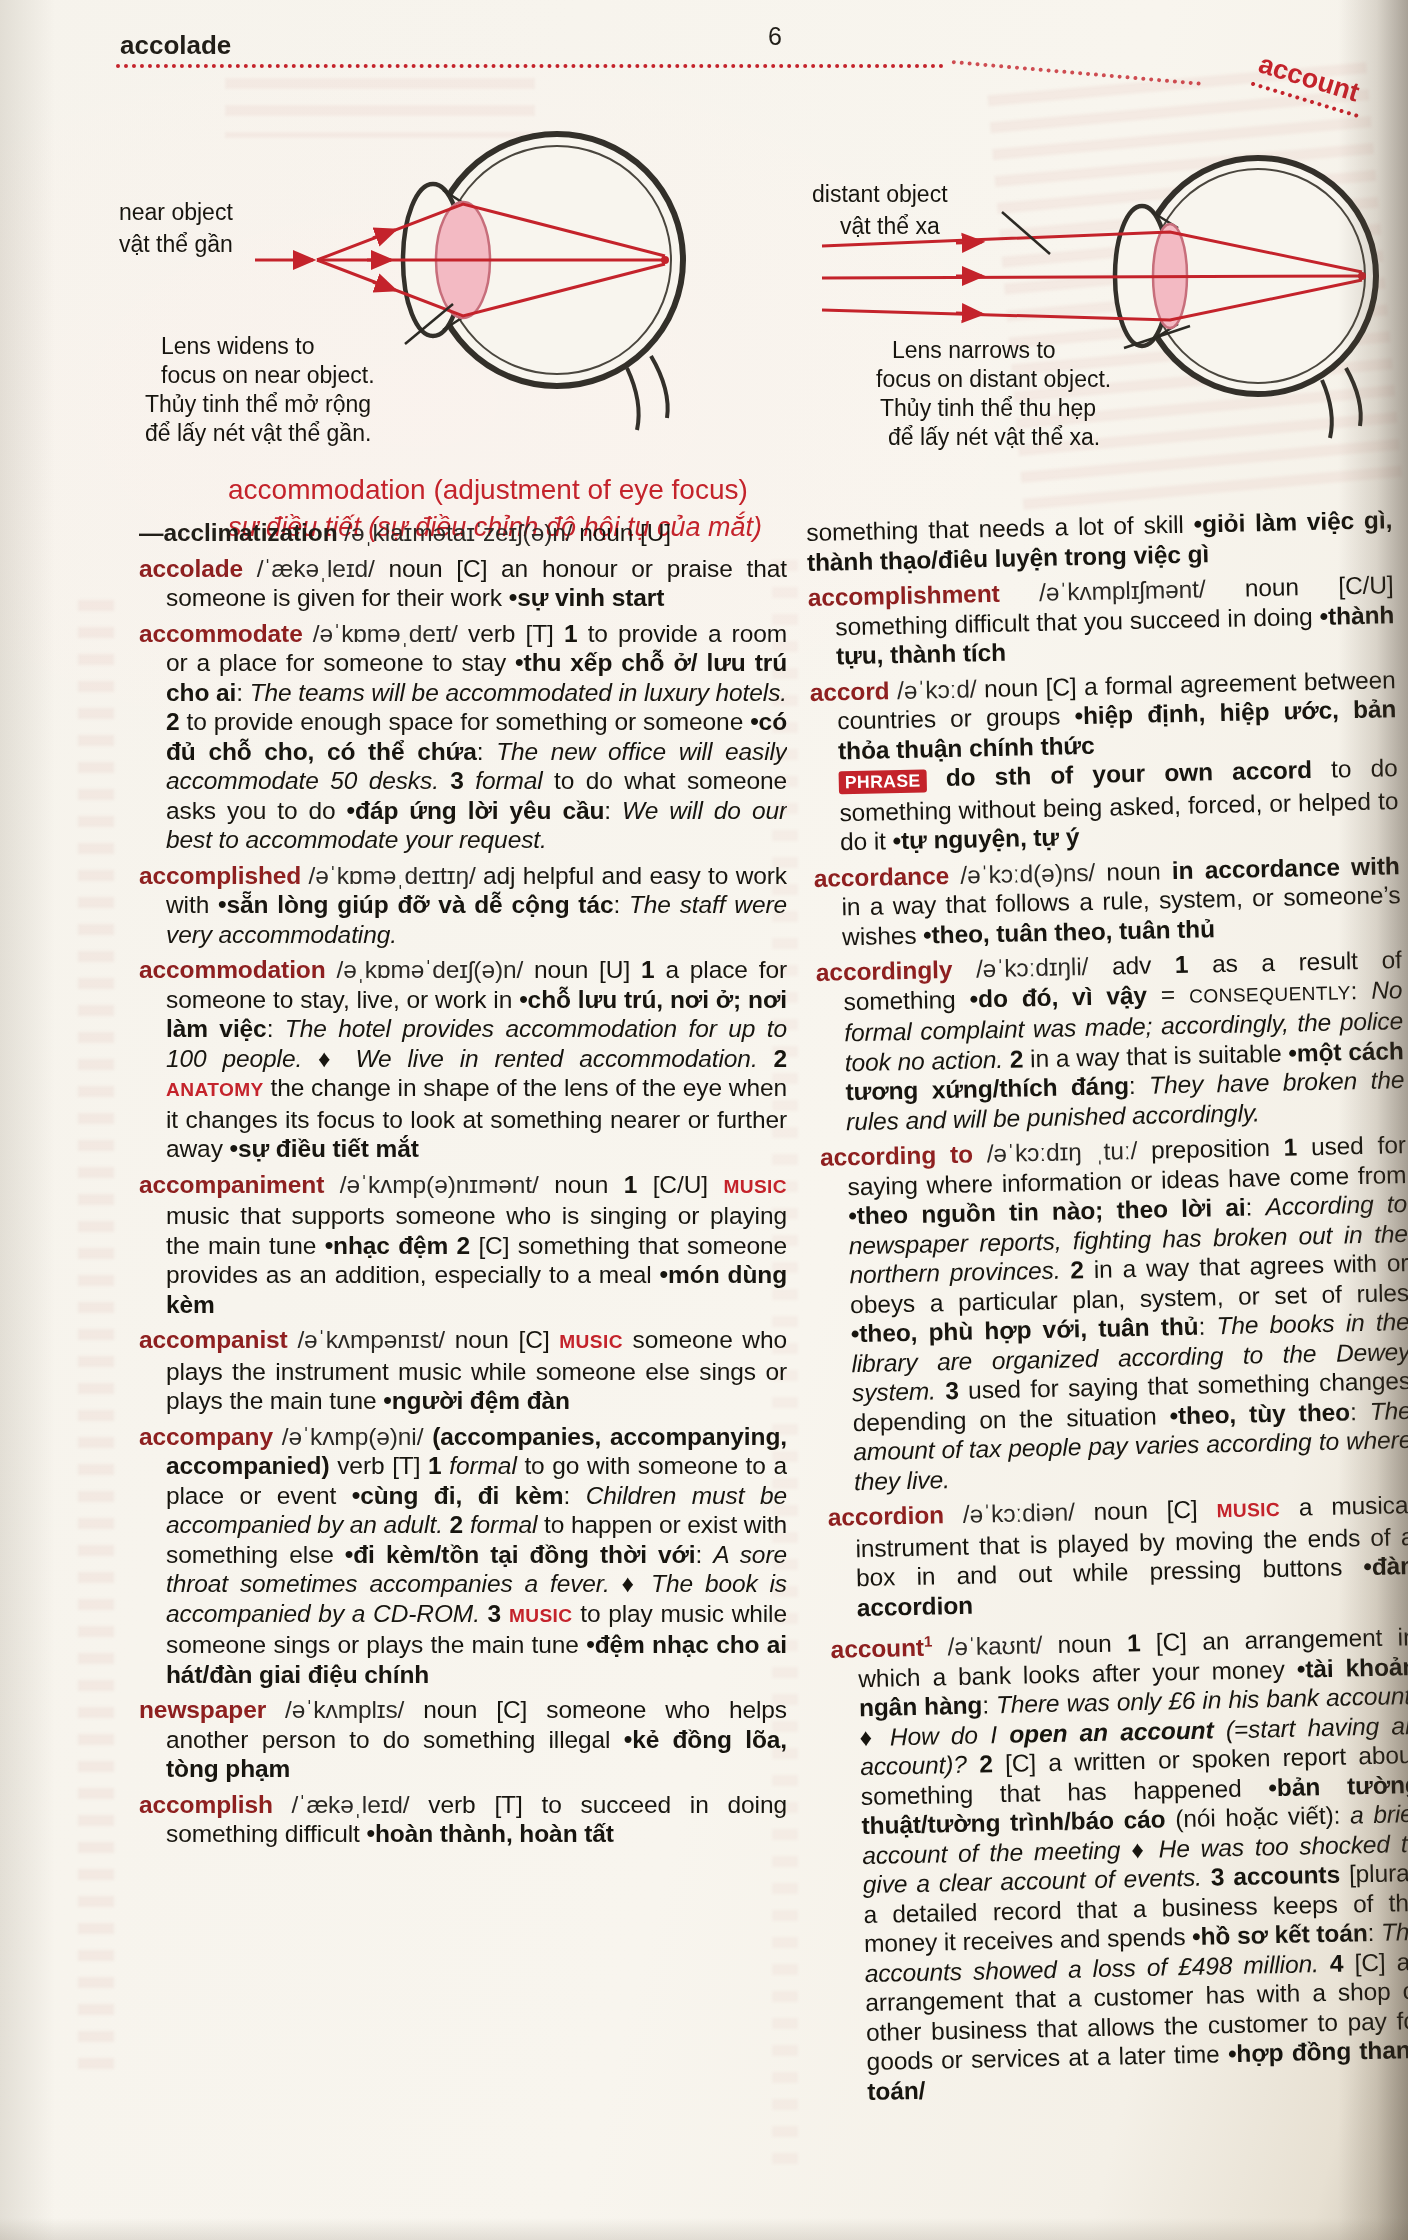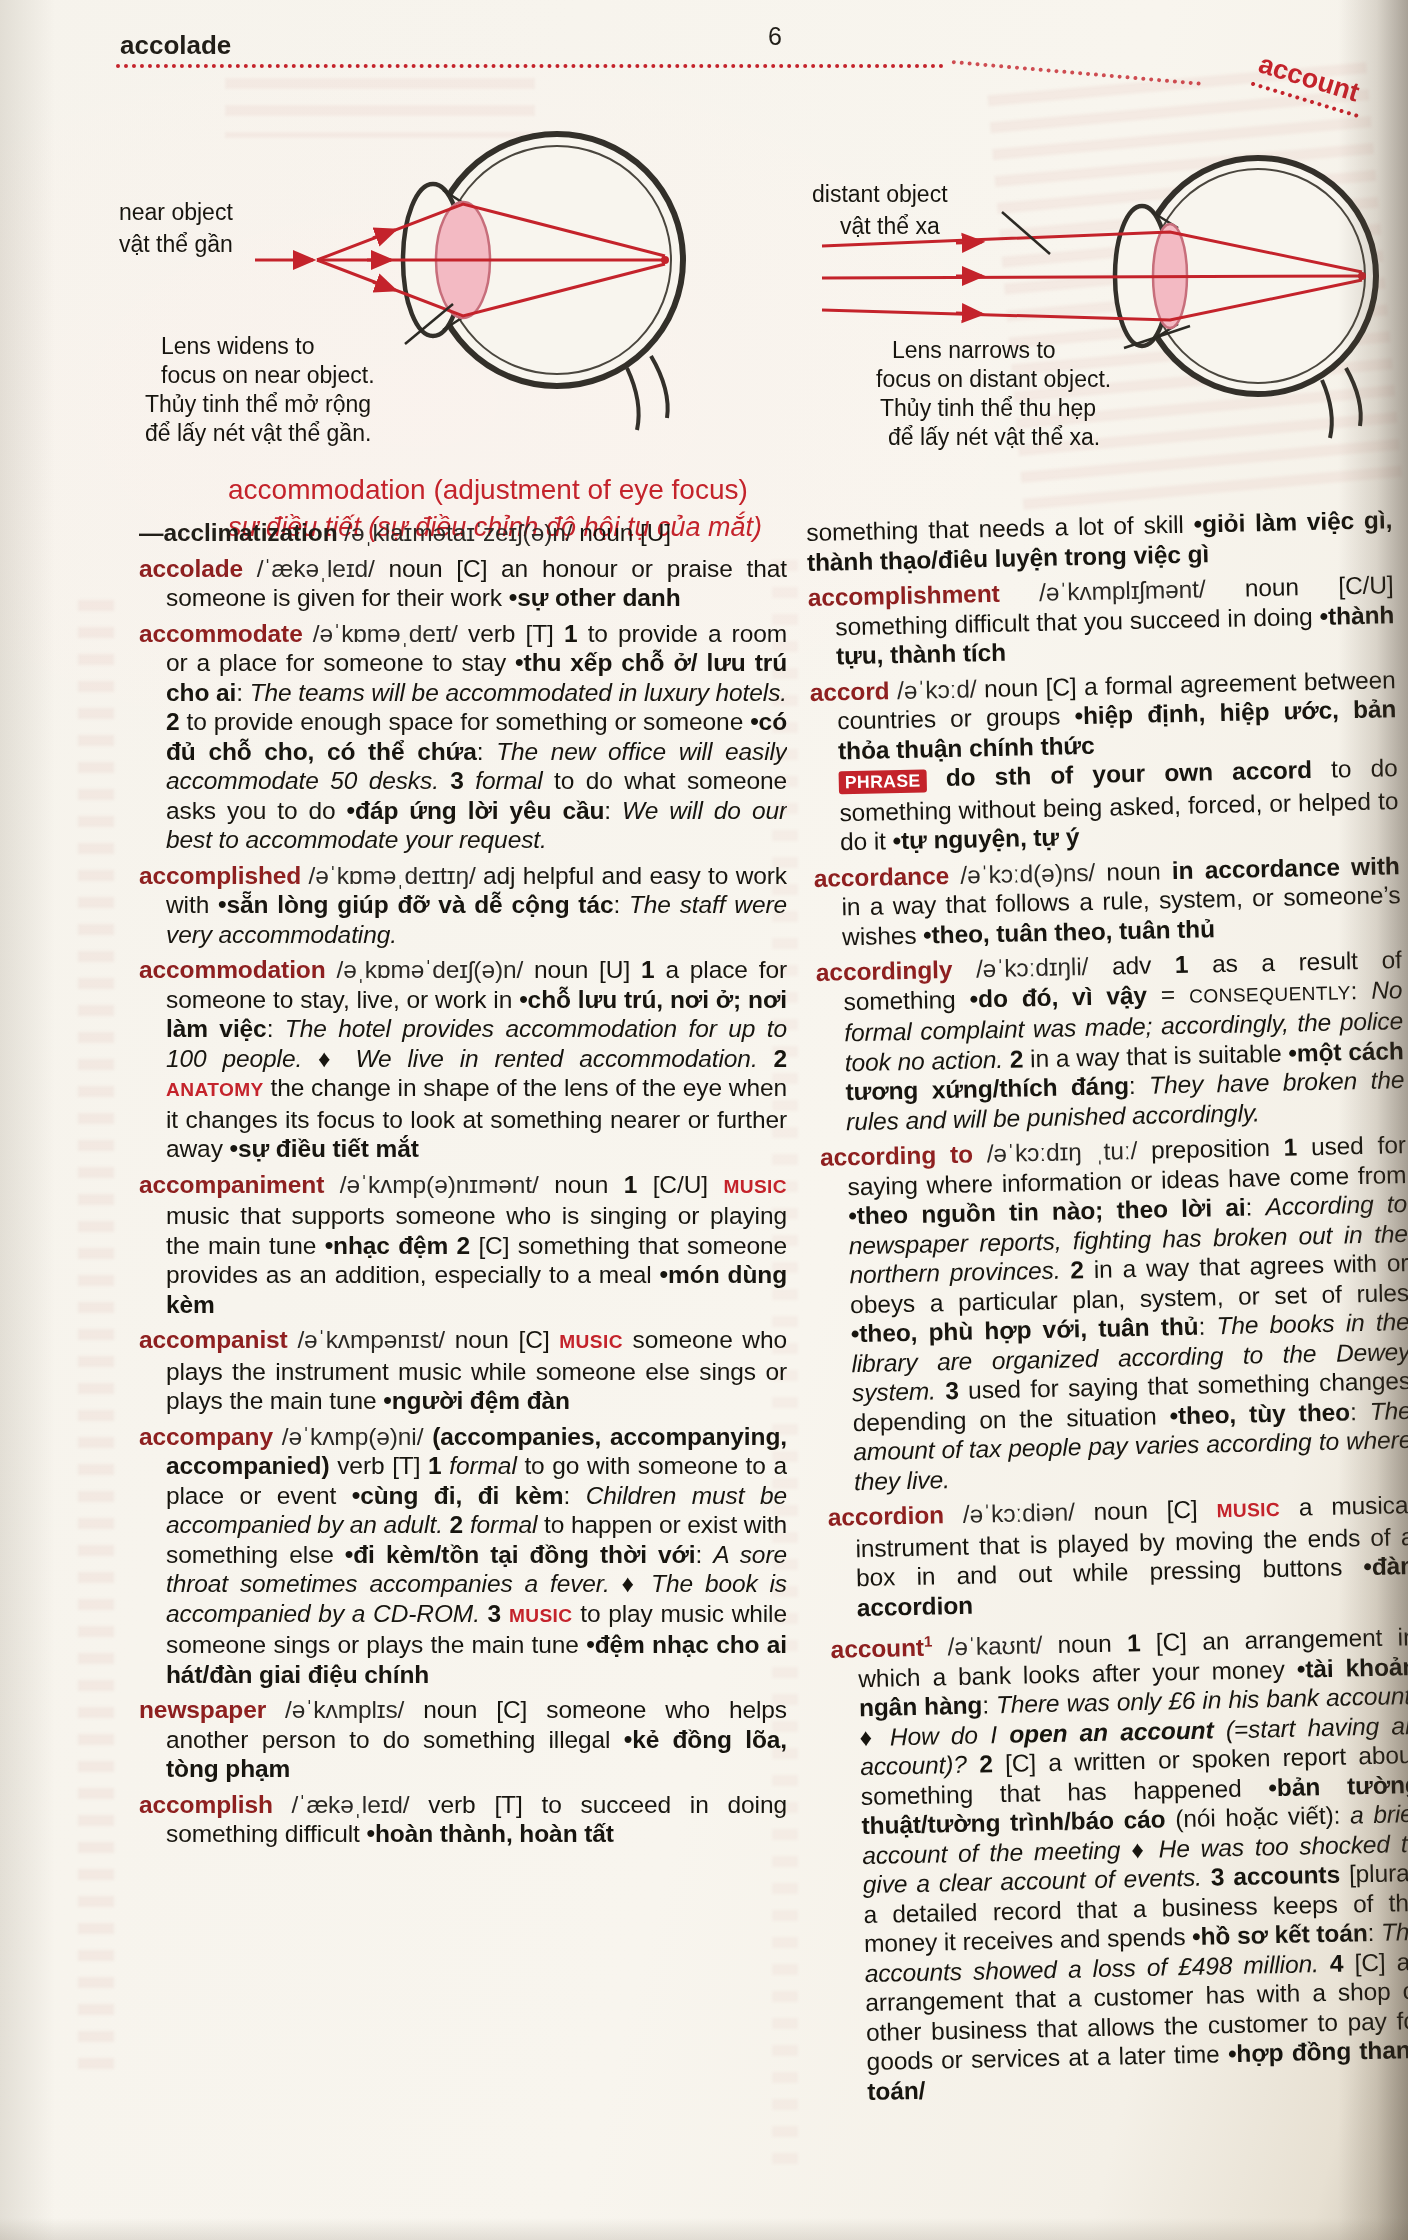--- a/index.html
+++ b/index.html
@@ -161,21 +161,21 @@
     <text class="dlabel" x="82" y="359">để lấy nét vật thể xa.</text>
   </svg>
 
   <div class="fig-caption">
     <div class="fc-en">accommodation (adjustment of eye focus)</div>
     <div class="fc-vn">sự điều tiết (sự điều chỉnh độ hội tụ của mắt)</div>
   </div>
 
   <div id="col-left" class="col col-left">
       <div class="entry"><span class="sg-runon">—acclimatization</span><span class="sg-pron"> /əˌklaɪmətaɪˈzeɪʃ(ə)n/ </span><span class="sg-pos">noun</span><span class="sg-gram"> [U]</span></div>
-      <div class="entry"><span class="sg-hw">accolade</span><span class="sg-pron"> /ˈækəˌleɪd/ </span><span class="sg-pos">noun</span><span class="sg-gram"> [C] </span><span class="sg-def">an honour or praise that someone is given for their work </span><span class="sg-vn">•sự other danh</span></div>
+      <div class="entry"><span class="sg-hw">accolade</span><span class="sg-pron"> /ˈækəˌleɪd/ </span><span class="sg-pos">noun</span><span class="sg-gram"> [C] </span><span class="sg-def">an honour or praise that someone is given for their work </span><span class="sg-vn">•sự vinh start</span></div>
       <div class="entry"><span class="sg-hw">accommodate</span><span class="sg-pron"> /əˈkɒməˌdeɪt/ </span><span class="sg-pos">verb</span><span class="sg-gram"> [T] </span><span class="sg-num">1 </span><span class="sg-def">to provide a room or a place for someone to stay </span><span class="sg-vn">•thu xếp chỗ ở/ lưu trú cho ai</span><span class="sg-def">: </span><span class="sg-ex">The teams will be accommodated in luxury hotels. </span><span class="sg-num">2 </span><span class="sg-def">to provide enough space for something or someone </span><span class="sg-vn">•có đủ chỗ cho, có thể chứa</span><span class="sg-def">: </span><span class="sg-ex">The new office will easily accommodate 50 desks. </span><span class="sg-num">3 </span><span class="sg-ex">formal </span><span class="sg-def">to do what someone asks you to do </span><span class="sg-vn">•đáp ứng lời yêu cầu</span><span class="sg-def">: </span><span class="sg-ex">We will do our best to accommodate your request.</span></div>
       <div class="entry"><span class="sg-hw">accomplished</span><span class="sg-pron"> /əˈkɒməˌdeɪtɪŋ/ </span><span class="sg-pos">adj</span><span class="sg-def"> helpful and easy to work with </span><span class="sg-vn">•sẵn lòng giúp đỡ và dễ cộng tác</span><span class="sg-def">: </span><span class="sg-ex">The staff were very accommodating.</span></div>
       <div class="entry"><span class="sg-hw">accommodation</span><span class="sg-pron"> /əˌkɒməˈdeɪʃ(ə)n/ </span><span class="sg-pos">noun</span><span class="sg-gram"> [U] </span><span class="sg-num">1 </span><span class="sg-def">a place for someone to stay, live, or work in </span><span class="sg-vn">•chỗ lưu trú, nơi ở; nơi làm việc</span><span class="sg-def">: </span><span class="sg-ex">The hotel provides accommodation for up to 100 people. ♦ We live in rented accommodation. </span><span class="sg-num">2 </span><span class="sg-lab">ANATOMY</span><span class="sg-def"> the change in shape of the lens of the eye when it changes its focus to look at something nearer or further away </span><span class="sg-vn">•sự điều tiết mắt</span></div>
       <div class="entry"><span class="sg-hw">accompaniment</span><span class="sg-pron"> /əˈkʌmp(ə)nɪmənt/ </span><span class="sg-pos">noun</span><span class="sg-num"> 1 </span><span class="sg-gram">[C/U] </span><span class="sg-lab">MUSIC</span><span class="sg-def"> music that supports someone who is singing or playing the main tune </span><span class="sg-vn">•nhạc đệm </span><span class="sg-num">2 </span><span class="sg-gram">[C] </span><span class="sg-def">something that someone provides as an addition, especially to a meal </span><span class="sg-vn">•món dùng kèm</span></div>
       <div class="entry"><span class="sg-hw">accompanist</span><span class="sg-pron"> /əˈkʌmpənɪst/ </span><span class="sg-pos">noun</span><span class="sg-gram"> [C] </span><span class="sg-lab">MUSIC</span><span class="sg-def"> someone who plays the instrument music while someone else sings or plays the main tune </span><span class="sg-vn">•người đệm đàn</span></div>
       <div class="entry"><span class="sg-hw">accompany</span><span class="sg-pron"> /əˈkʌmp(ə)ni/ </span><span class="sg-b">(accompanies, accompanying, accompanied) </span><span class="sg-pos">verb</span><span class="sg-gram"> [T] </span><span class="sg-num">1 </span><span class="sg-ex">formal </span><span class="sg-def">to go with someone to a place or event </span><span class="sg-vn">•cùng đi, đi kèm</span><span class="sg-def">: </span><span class="sg-ex">Children must be accompanied by an adult. </span><span class="sg-num">2 </span><span class="sg-ex">formal </span><span class="sg-def">to happen or exist with something else </span><span class="sg-vn">•đi kèm/tồn tại đồng thời với</span><span class="sg-def">: </span><span class="sg-ex">A sore throat sometimes accompanies a fever. ♦ The book is accompanied by a CD-ROM. </span><span class="sg-num">3 </span><span class="sg-lab">MUSIC</span><span class="sg-def"> to play music while someone sings or plays the main tune </span><span class="sg-vn">•đệm nhạc cho ai hát/đàn giai điệu chính</span></div>
       <div class="entry"><span class="sg-hw">newspaper</span><span class="sg-pron"> /əˈkʌmplɪs/ </span><span class="sg-pos">noun</span><span class="sg-gram"> [C] </span><span class="sg-def">someone who helps another person to do something illegal </span><span class="sg-vn">•kẻ đồng lõa, tòng phạm</span></div>
       <div class="entry"><span class="sg-hw">accomplish</span><span class="sg-pron"> /ˈækəˌleɪd/ </span><span class="sg-pos">verb</span><span class="sg-gram"> [T] </span><span class="sg-def">to succeed in doing something difficult </span><span class="sg-vn">•hoàn thành, hoàn tất</span></div>
     </div>
   <div id="col-right" class="col col-right">

